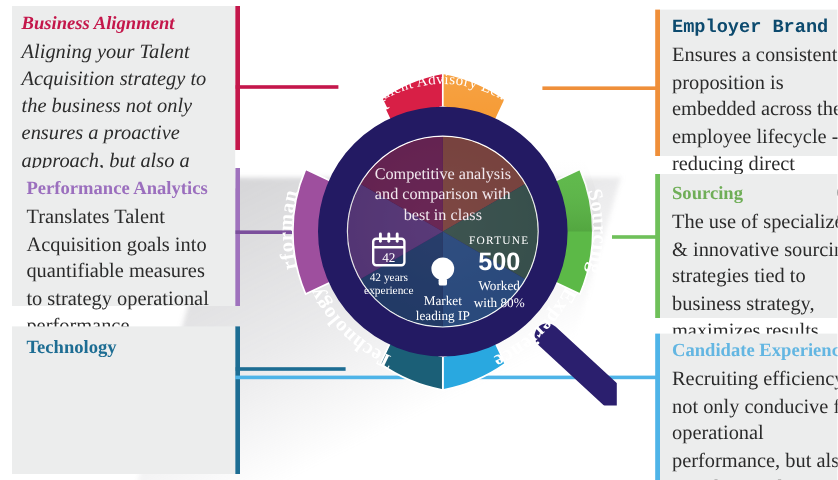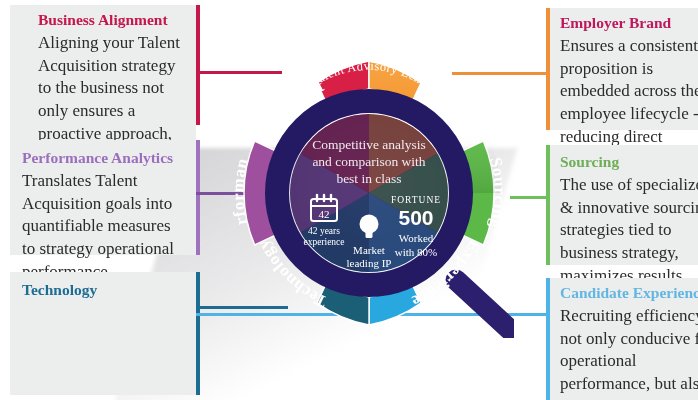--- a/index.html
+++ b/index.html
@@ -14,21 +14,21 @@
   .card{position:absolute;background:#eceded;box-sizing:border-box;}
   .card .title{font-weight:bold;font-size:15.5px;line-height:1.05;margin:0 0 4px 0;
     font-family:"Liberation Serif", serif;}
   .card .body{font-size:17px;line-height:1.33;color:#2b2b2b;margin:0;
     font-family:"Liberation Serif", serif;}
 
   .bar{position:absolute;width:4px;}
   .connector{position:absolute;height:3px;}
 
   
-  #card-business{left:10px;top:5px;width:186px;height:152px;padding:7px 12px 0 28px;}
+  #card-business{left:10px;top:5px;width:186px;height:152px;padding:7px 12px 0 8px;font-style:italic;}
   #card-performance{left:10px;top:140px;width:186px;height:115px;padding:10px 12px 0 12px;}
   #card-technology{left:10px;top:272px;width:186px;height:123px;padding:10px 12px 0 12px;}
 
   
   #card-employer{left:550px;top:8px;width:148px;height:122px;padding:7px 0 0 10px;}
   #card-sourcing{left:550px;top:145px;width:148px;height:120px;padding:9px 0 0 10px;}
   #card-candidate{left:550px;top:278px;width:148px;height:122px;padding:7px 0 0 10px;}
 
   .card.right .body{width:160px;}
   .card.right .title{white-space:nowrap;}
@@ -227,21 +227,21 @@
   <div class="card left" id="card-performance">
     <div class="title" style="color:#9b6fbe;">Performance Analytics</div>
     <div class="body">Translates Talent Acquisition goals into quantifiable measures to strategy operational performance.</div>
   </div>
 
   <div class="card left" id="card-technology">
     <div class="title" style="color:#1d6d93;">Technology</div>
   </div>
 
   <div class="card right" id="card-employer">
-    <div class="title" style="color:#be185d;">Employer Brand</div>
+    <div class="title" style="color:#0c4a6e;font-family:Liberation Mono, monospace;">Employer Brand</div>
     <div class="body">Ensures a consistent proposition is embedded across the employee lifecycle - reducing direct recruitment costs and improving engagement</div>
   </div>
 
   <div class="card right" id="card-sourcing">
     <div class="title" style="color:#6fae57;">Sourcing</div>
     <div class="body">The use of specialized &amp; innovative sourcing strategies tied to business strategy, maximizes results.</div>
   </div>
 
   <div class="card right" id="card-candidate">
     <div class="title" style="color:#63b6e2;">Candidate Experience</div>

